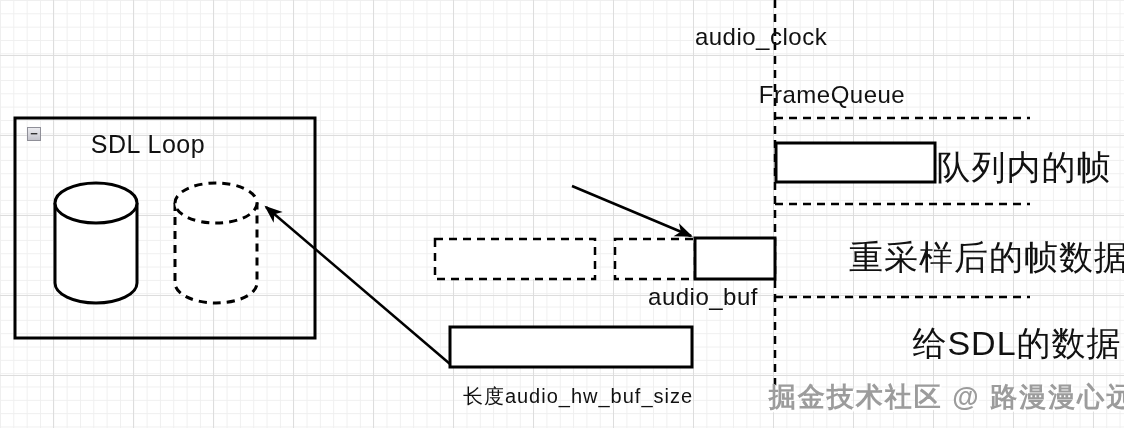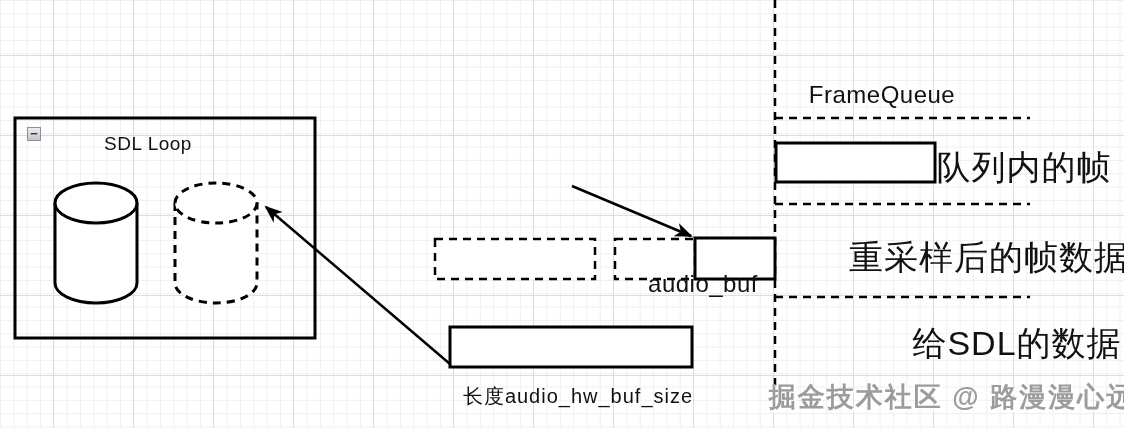--- a/index.html
+++ b/index.html
@@ -106,29 +106,30 @@
 
     <rect x="450" y="327" width="242" height="40" fill="#ffffff" stroke="#000000" stroke-width="3"></rect>
 
     <line x1="572" y1="186" x2="691" y2="236" stroke="#000000" stroke-width="2.5" marker-end="url(#arrowhead)"></line>
 
     <line x1="450" y1="364" x2="266" y2="207" stroke="#000000" stroke-width="2.5" marker-end="url(#arrowhead)"></line>
   </svg>
 
   <div class="collapse-btn">−</div>
 
-  <div class="label" style="left:148px; top:144px; font-size:19px;">SDL Loop</div>
+  <div class="label" style="left:148px; top:144px; font-size:25px;">SDL Loop</div>
 
+  <div class="label" style="left:761px; top:37px;">audio_clock</div>
 
-  <div class="label" style="left:882px; top:95px;">FrameQueue</div>
+  <div class="label" style="left:832px; top:95px;">FrameQueue</div>
 
   <div class="label cjk" style="left:1024px; top:168px;">队列内的帧</div>
 
 
-  <div class="label" style="left:703px; top:284px;">audio_buf</div>
+  <div class="label" style="left:703px; top:297px;">audio_buf</div>
 
   <div class="label cjk" style="left:989px; top:258px;">重采样后的帧数据</div>
 
   <div class="label cjk" style="left:1017px; top:344px;">给SDL的数据</div>
 
 
   <div class="label cjk" style="left:578px; top:396px; font-size:20px;">长度audio_hw_buf_size</div>
 
   <div class="watermark">掘金技术社区 @ 路漫漫心远</div>
 

